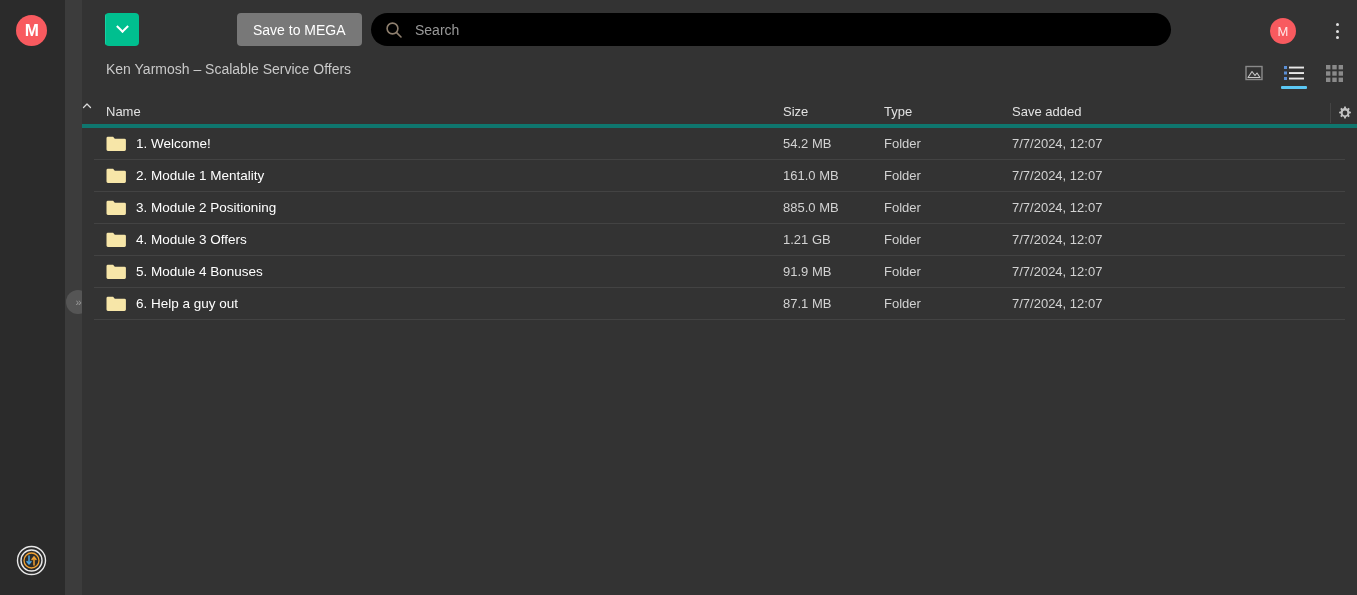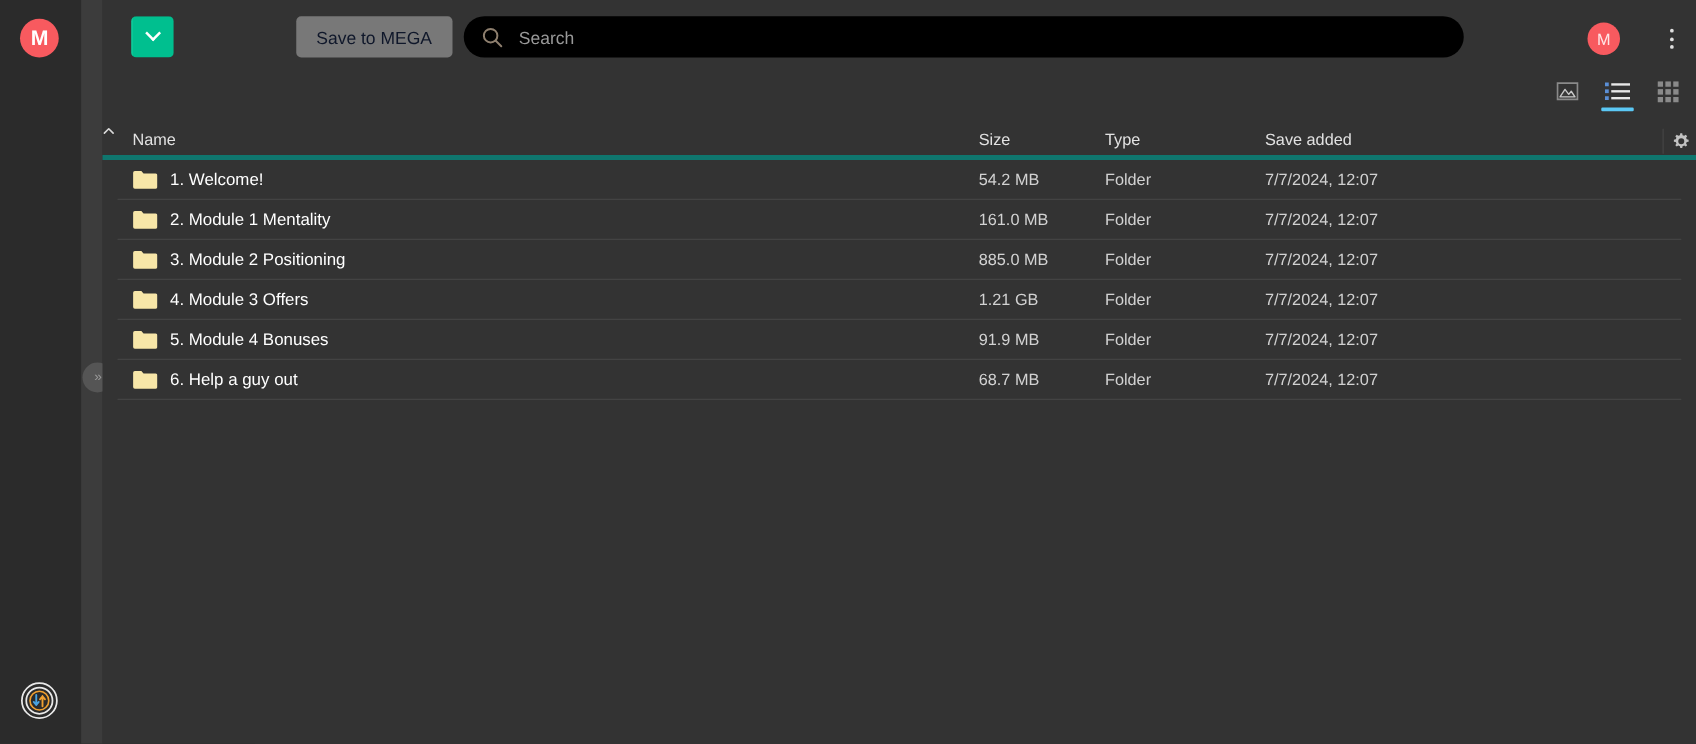--- a/index.html
+++ b/index.html
@@ -124,21 +124,21 @@
     border-right: 2px solid #ffffff;
     border-bottom: 2px solid #ffffff;
     transform: rotate(45deg) translate(-2px,-2px);
   }
   .btn-save {
     position: absolute;
     left: 155px; top: 13px;
     height: 33px;
     padding: 0 16px;
     background: #787878;
-    color: #0f172a;
+    color: #ffffff;
     font-size: 14px;
     border: none;
     border-radius: 4px;
     cursor: pointer;
     display: flex;
     align-items: center;
     font-family: "Liberation Sans", sans-serif;
   }
 
   .search-wrap {
@@ -342,20 +342,21 @@
         <span>M</span>
       </div>
 
       <div class="kebab">
         <i></i>
         <i></i>
         <i></i>
       </div>
     </div>
 
+    <div class="breadcrumb">Ken Yarmosh – Scalable Service Offers</div>
 
     <div class="view-toggles">
       <div class="view-btn">
         <svg width="18" height="16" viewBox="0 0 18 16">
           <rect x="1" y="1.5" width="16" height="13" fill="none" stroke="#8a8a8a" stroke-width="1.4"></rect>
           <path d="M3 12.5 L7 6.5 L10 10.5 L12 8 L15 12.5 Z" fill="#3a3a3a" stroke="#c9c9c9" stroke-width="1.1" stroke-linejoin="round"></path>
         </svg>
       </div>
       <div class="view-btn active">
         <svg width="20" height="16" viewBox="0 0 20 16">
@@ -446,21 +447,21 @@
             <span class="cell cell-name">5. Module 4 Bonuses</span>
             <span class="cell cell-size">91.9 MB</span>
             <span class="cell cell-type">Folder</span>
             <span class="cell cell-date">7/7/2024, 12:07</span>
           </div>
           <div class="row">
             <span class="cell cell-icon"><svg width="20" height="16" viewBox="0 0 20 16">
                 <path d="M0.5 2.2 a1.4 1.4 0 0 1 1.4 -1.4 h5.2 l1.7 1.9 h9.7 a1.4 1.4 0 0 1 1.4 1.4 v9.5 a1.4 1.4 0 0 1 -1.4 1.4 h-16.6 a1.4 1.4 0 0 1 -1.4 -1.4 Z" fill="#f7e6a8"></path>
               </svg></span>
             <span class="cell cell-name">6. Help a guy out</span>
-            <span class="cell cell-size">68.7 MB</span>
+            <span class="cell cell-size">87.1 MB</span>
             <span class="cell cell-type">Folder</span>
             <span class="cell cell-date">7/7/2024, 12:07</span>
           </div>
         </div>
     </div>
 
   </div>
 </div>
 
 </body></html>

